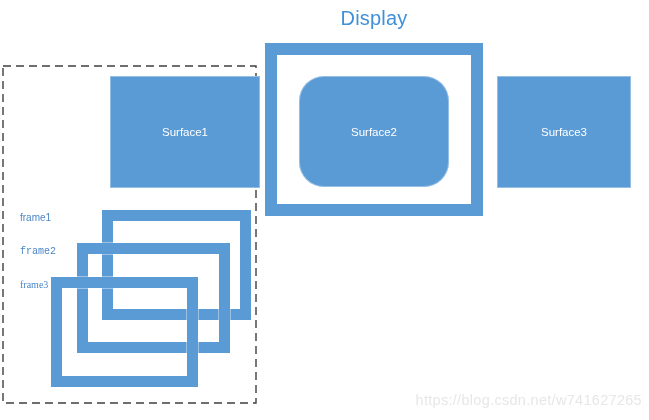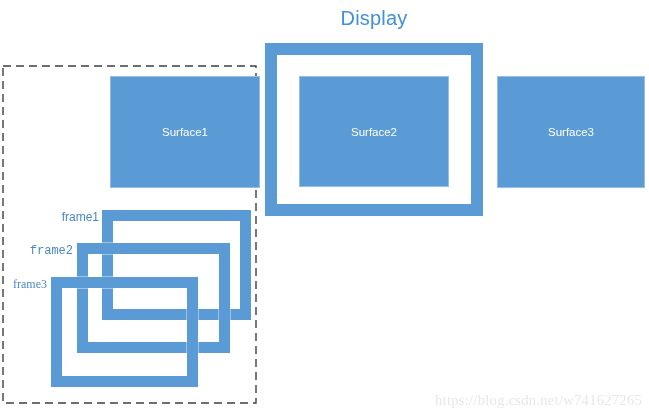--- a/index.html
+++ b/index.html
@@ -12,45 +12,45 @@
     font-size:20px; color:var(--title-text,#4190d8); letter-spacing:0.2px;
   }
   .dashed-region { position:absolute; left:2px; top:65px; width:256px; height:340px; }
   .surface {
     position:absolute; background:var(--accent,#5b9bd5);
     display:flex; align-items:center; justify-content:center;
     color:var(--surface-text,#ffffff); font-size:11.5px;
     box-shadow:inset 0 0 0 1px rgba(255,255,255,0.35);
   }
   .surface1 { left:110px; top:76px; width:150px; height:112px; }
-  .surface3 { left:497px; top:76px; width:148px; height:112px; }
+  .surface3 { left:497px; top:76px; width:134px; height:112px; }
   .surface2-frame {
     position:absolute; left:265px; top:43px; width:218px; height:173px;
     box-sizing:border-box; border:12px solid var(--accent,#5b9bd5); background:#ffffff;
     box-shadow:inset 0 0 0 1px rgba(255,255,255,0.35), 0 0 0 1px rgba(255,255,255,0.35);
   }
-  .surface2-inner { left:22px; top:21px; width:150px; height:111px; }
+  .surface2-inner { left:22px; top:21px; width:150px; height:111px;border-radius:25px; }
   .frame-rect {
     position:absolute; box-sizing:border-box; background:transparent;
     border:11px solid var(--accent,#5b9bd5);
     box-shadow:inset 0 0 0 1px rgba(255,255,255,0.4), 0 0 0 1px rgba(255,255,255,0.4);
   }
   .frame1 { left:102px; top:210px; width:149px; height:110px; }
   .frame2 { left:77px;  top:243px; width:153px; height:110px; }
   .frame3 { left:51px;  top:277px; width:147px; height:110px; }
   .frame-label {
-    position:absolute; font-size:12px; color:var(--label-text,#4a86c8);
-    text-align:right; line-height:11px; white-space:nowrap;
+    position:absolute; font-size:10px; color:var(--label-text,#4a86c8);
+    line-height:11px; white-space:nowrap;padding-left:20px;
   }
   .frame1-label { left:0; width:99px; top:212px; }
   .frame2-label { left:0; width:73px; top:246px;font-family:Liberation Mono, monospace; }
   .frame3-label { left:0; width:47px; top:279px;font-family:Liberation Serif, serif; }
   .watermark {
     position:absolute; right:7px; top:392px; font-size:14.5px;
-    color:var(--watermark-text,#e7e7e7); letter-spacing:0.3px; white-space:nowrap;font-family:Liberation Serif, serif;
+    color:var(--watermark-text,#e7e7e7); letter-spacing:0.3px; white-space:nowrap;
   }
 </style>
 </head>
 <body>
 
 <div class="canvas">
 
   <div class="title">Display</div>
 
   <div class="dashed-region">

